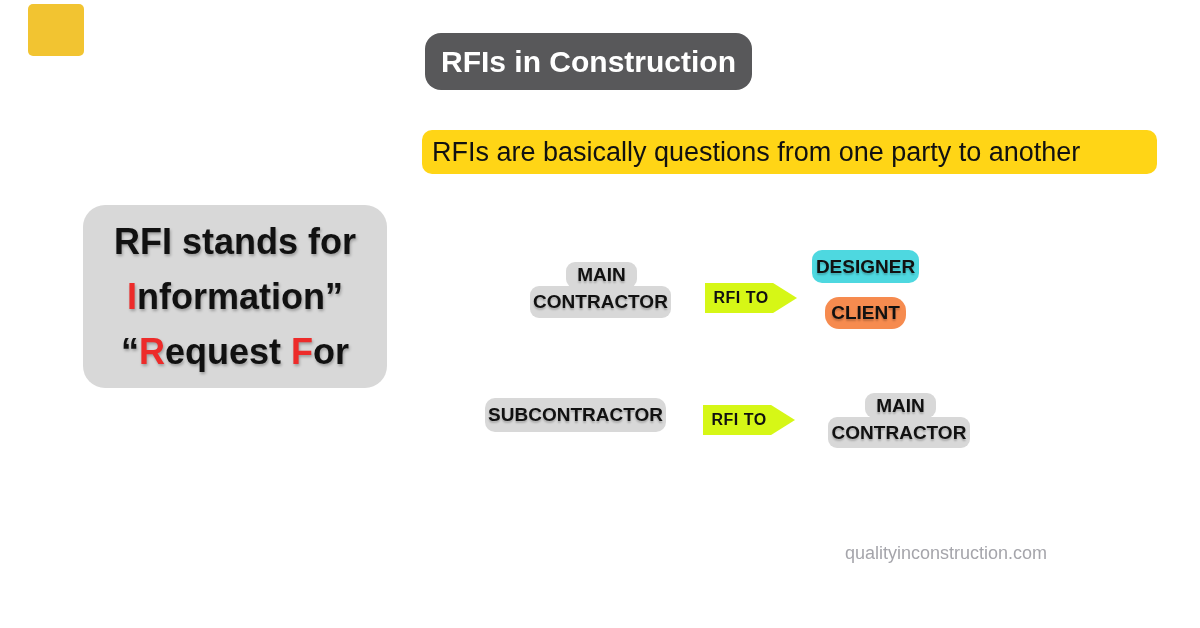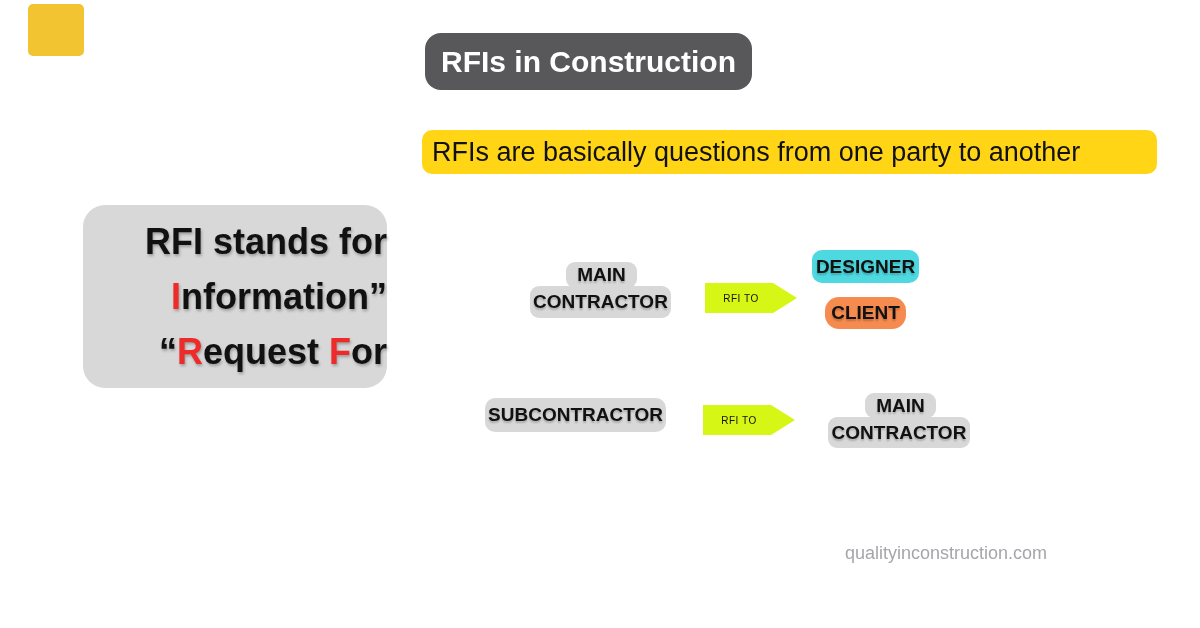--- a/index.html
+++ b/index.html
@@ -53,21 +53,21 @@
   }
 
   
   .definition-box {
     left: 83px; top: 205px;
     width: 304px; height: 183px;
     border-radius: 22px;
     background: var(--box_gray);
     display: flex;
     flex-direction: column;
-    align-items: flex-end;
+    align-items: center;
     justify-content: center;
     font-size: 36px;
     font-weight: bold;
     line-height: 55px;
     text-align: center;
     text-shadow: 1px 2px 3px rgba(0,0,0,0.28);
   }
   .red-letter { color: var(--accent_red); }
 
   
@@ -90,22 +90,22 @@
   .rfi-arrow {
     position: absolute;
     width: 92px; height: 30px;
     background: var(--arrow_green);
     clip-path: polygon(0 0, 74% 0, 100% 50%, 74% 100%, 0 100%);
     display: flex;
     align-items: center;
     justify-content: center;
     padding-right: 20px;
     box-sizing: border-box;
-    font-size: 10px;
-    font-weight: normal;
+    font-size: 16px;
+    font-weight: bold;
     letter-spacing: 0.5px;
   }
 
   .footer-site {
     left: 845px; top: 543px;
     font-size: 18px;
     color: var(--footer_gray);
     white-space: nowrap;
   }
 </style>

